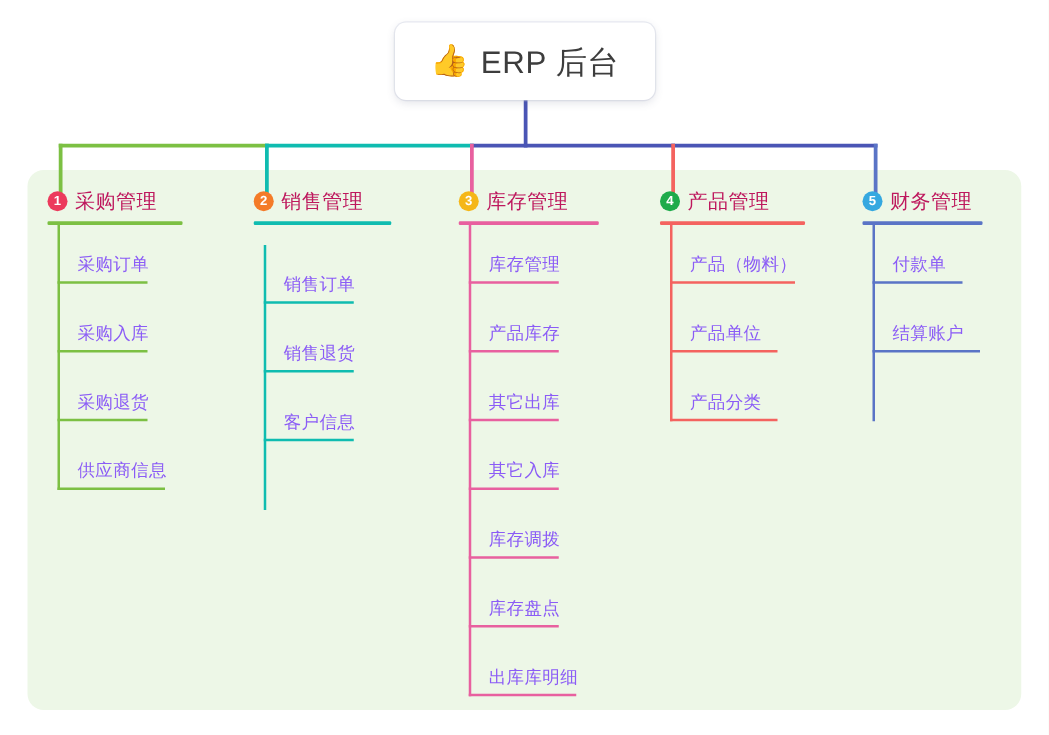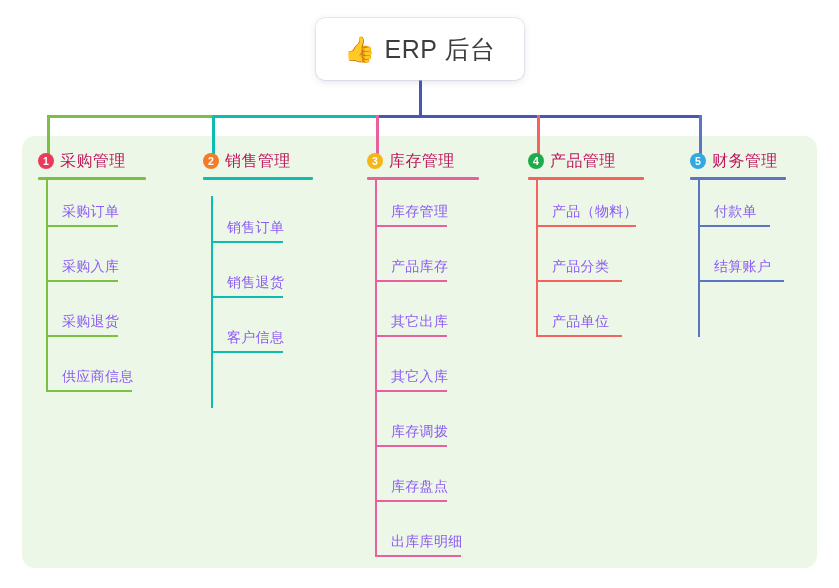--- a/index.html
+++ b/index.html
@@ -194,25 +194,25 @@
           <span class="col-title">产品管理</span>
         </div>
         <div class="col-rule" style="background: rgb(244, 99, 95); width: 116px;"></div>
         <div class="items" style="height: 165px;">
           <div class="spine" style="background: rgb(244, 99, 95); height: 157px;"></div>
           <div class="item">
             <span class="item-label">产品（物料）</span>
             <div class="item-rule" style="background: rgb(244, 99, 95); width: 100px;"></div>
           </div>
           <div class="item">
+            <span class="item-label">产品单位</span>
+            <div class="item-rule" style="background: rgb(244, 99, 95); width: 86px;"></div>
+          </div>
+          <div class="item">
             <span class="item-label">产品分类</span>
-            <div class="item-rule" style="background: rgb(244, 99, 95); width: 86px;"></div>
-          </div>
-          <div class="item">
-            <span class="item-label">产品单位</span>
             <div class="item-rule" style="background: rgb(244, 99, 95); width: 86px;"></div>
           </div>
         </div>
       </div>
       <div class="col" style="left: 690px; top: 150px; width: 140px;">
         <div class="col-head">
           <span class="badge" style="background: rgb(53, 168, 224);">5</span>
           <span class="col-title">财务管理</span>
         </div>
         <div class="col-rule" style="background: rgb(90, 116, 198); width: 96px;"></div>

